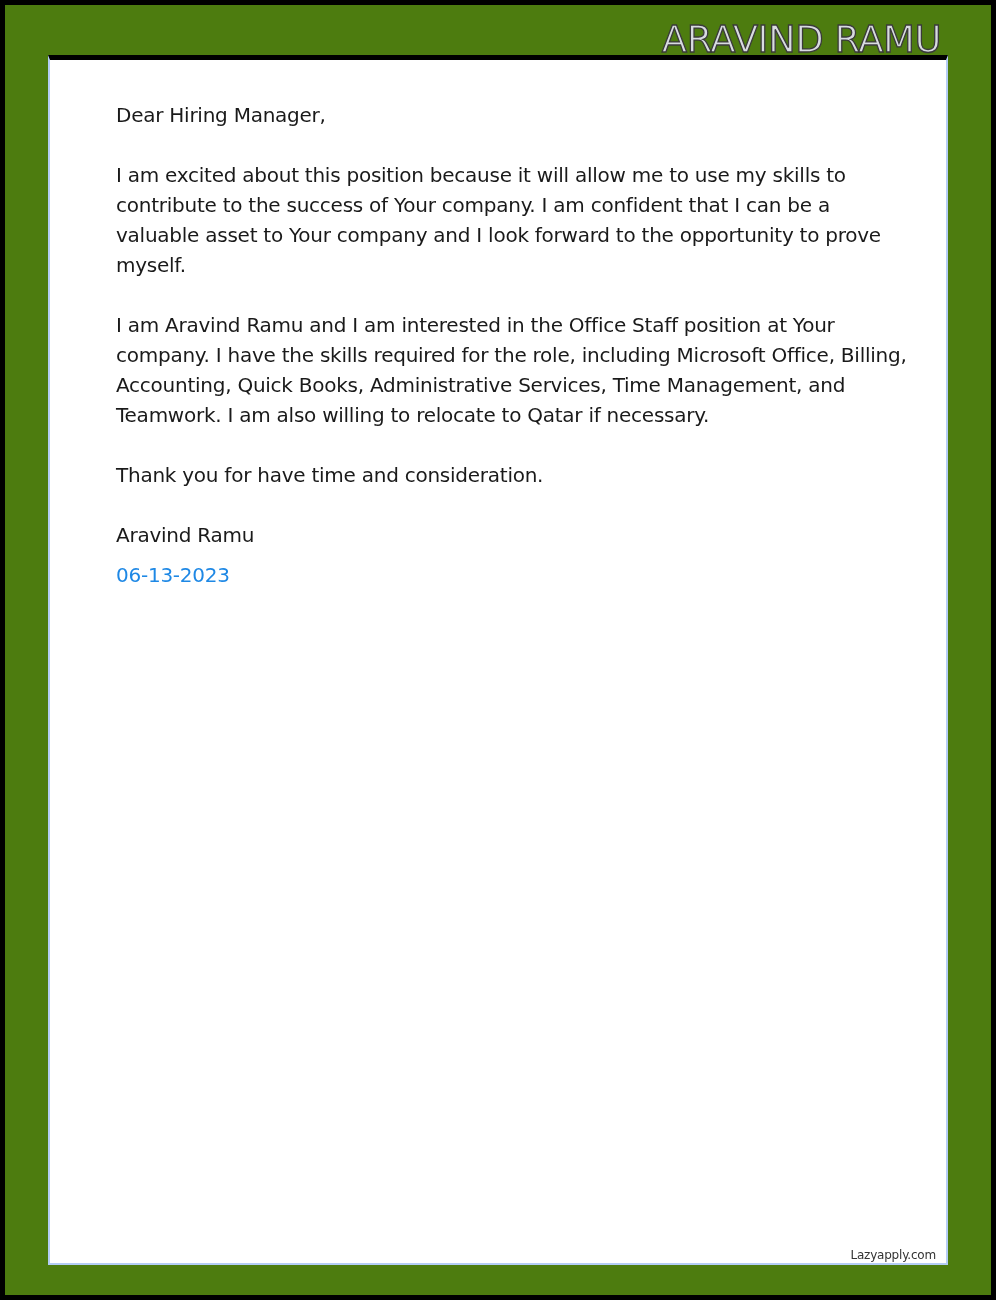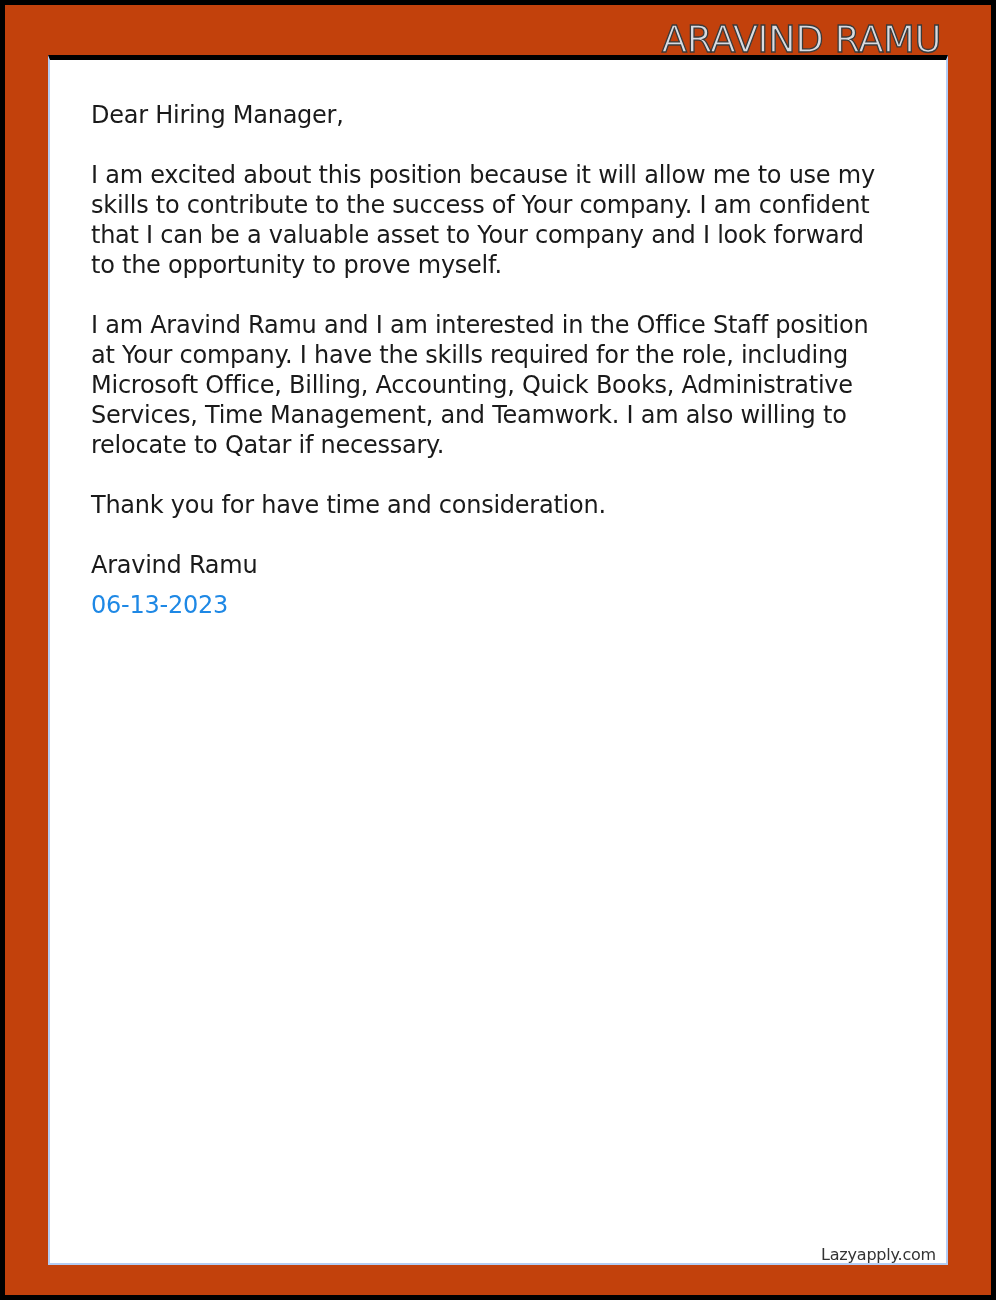--- a/index.html
+++ b/index.html
@@ -4,51 +4,51 @@
   <style>
     html, body { margin: 0; padding: 0; }
     body {
       width: 996px; height: 1300px; overflow: hidden;
       background: #000;
       font-family: "DejaVu Sans", sans-serif;
     }
     .frame {
       position: absolute; left: 5px; top: 5px;
       width: 986px; height: 1290px;
-      background: #c2410c;
+      background: #4d7c0f;
     }
     .name-header {
       position: absolute; right: 50px; top: 13px;
       font-family: "DejaVu Sans", sans-serif;
       font-size: 37px; letter-spacing: -0.5px;
       color: #d8dbe0;
       -webkit-text-stroke: 1.3px #3a3a3a;
       line-height: 44px;
       white-space: nowrap;
     }
     .card {
       position: absolute; left: 43px; top: 50px;
       width: 896px; height: 1203px;
       background: #ffffff;
       border-top: 5px solid #000;
       border-left: 2px solid #b4cdf5;
       border-right: 2px solid #b4cdf5;
       border-bottom: 2px solid #b4cdf5;
     }
     .letter {
-      position: absolute; left: 41px; top: 40px; width: 800px;
-      font-size: 24px; line-height: 30px; color: #1a1a1a;
+      position: absolute; left: 66px; top: 40px; width: 800px;
+      font-size: 20px; line-height: 30px; color: #1a1a1a;
       letter-spacing: -0.25px;
     }
     .letter p { margin: 0 0 30px 0; }
     .letter p.tight { margin-bottom: 10px; }
     .date { color: #1e88e5; }
     .footer {
       position: absolute; right: 10px; bottom: 0px;
-      font-size: 16px; color: #333; line-height: 16px;
+      font-size: 12px; color: #333; line-height: 16px;
       letter-spacing: -0.2px;
       margin-left: 48px;
     }
   </style>
 </head>
 <body>
 
 <div class="frame">
   <div class="name-header">ARAVIND RAMU</div>
 

